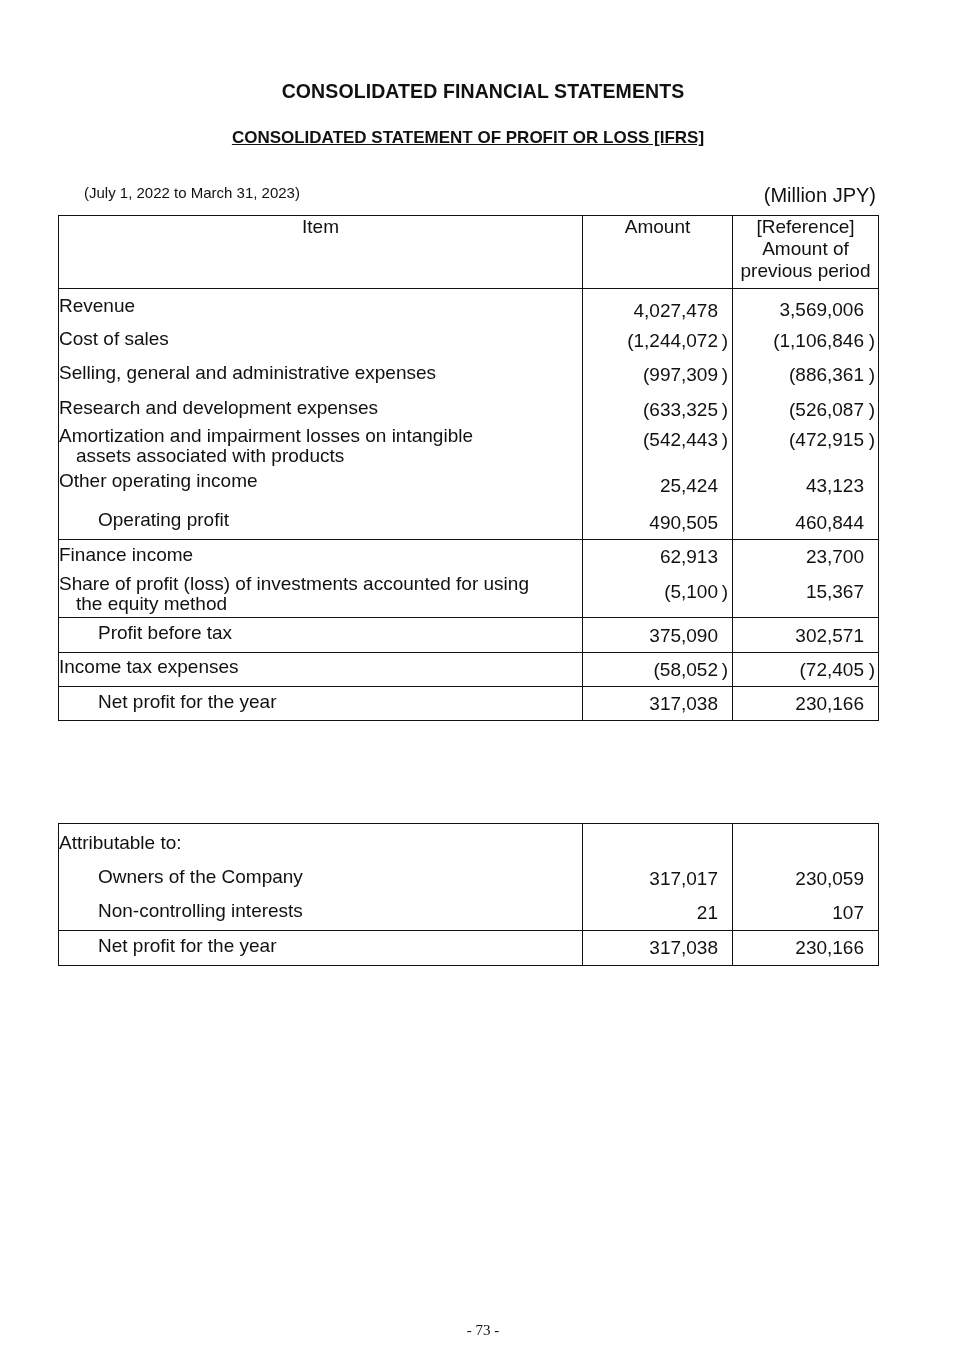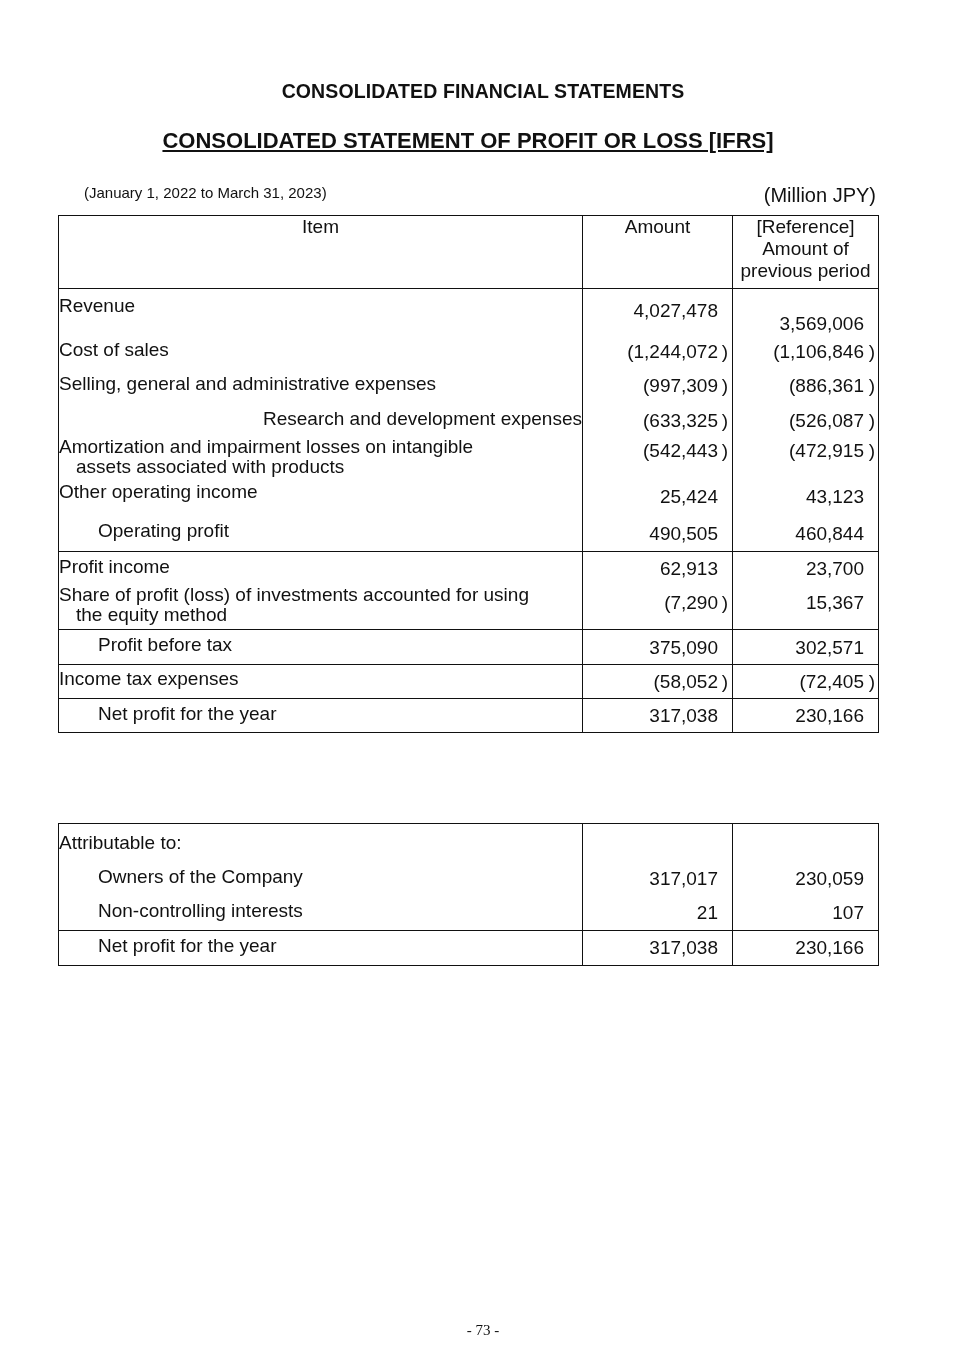--- a/index.html
+++ b/index.html
@@ -6,21 +6,21 @@
   body {
     width: 966px; height: 1365px; position: relative; overflow: hidden;
     font-family: "Liberation Sans", sans-serif; color: #111;
   }
   .title {
     position: absolute; left: 0; width: 966px; top: 80px; text-align: center;
     font-weight: bold; font-size: 19.5px; letter-spacing: 0.1px;
   }
   .subtitle {
     position: absolute; left: 0; width: 936px; top: 128px; text-align: center;
-    font-weight: bold; font-size: 22px; text-decoration: underline; padding-left: 0;
+    font-weight: bold; font-size: 17px; text-decoration: underline; padding-left: 0;
   }
   .period { position: absolute; left: 84px; top: 184px; font-size: 15px; }
   .unit { position: absolute; right: 90px; top: 184px; font-size: 20px; }
 
   table.stmt {
     position: absolute; left: 58px; border-collapse: collapse;
     width: 820px; table-layout: fixed; font-size: 19px;
   }
   table.stmt td, table.stmt th {
     border-left: 1.5px solid #111; border-right: 1.5px solid #111;
@@ -47,21 +47,21 @@
 
   .r { height: 34px; }
   .r td { line-height: 20px; }
   .pg { position: absolute; left: 0; width: 966px; top: 1322px; text-align: center; font-family: "Liberation Serif", serif; font-size: 15px; }
 </style>
 </head>
 <body>
 
 <div class="title">CONSOLIDATED FINANCIAL STATEMENTS</div>
 <div class="subtitle">CONSOLIDATED STATEMENT OF PROFIT OR LOSS [IFRS]</div>
-<div class="period">(January 1, 2022 to March 31, 2023)</div>
+<div class="period">(July 1, 2022 to March 31, 2023)</div>
 <div class="unit">(Million JPY)</div>
 
 <table class="stmt" style="top:215px;">
   <colgroup>
       <col class="c1">
       <col class="c2">
       <col class="c3">
     </colgroup>
   <tbody>
       <tr class="bt bb">
@@ -70,37 +70,37 @@
     <th class="href">
       <div>[Reference]</div>
       <div>Amount of</div>
       <div>previous period</div>
     </th>
   </tr>
 
   <tr class="r">
     <td class="item" style="padding-top:7px;">Revenue</td>
     <td class="num" style="padding-top:12px;"><span class="v">4,027,478</span></td>
-    <td class="num ref" style="padding-top:25px;"><span class="v">3,569,006</span></td>
+    <td class="num ref" style="padding-top:11px;"><span class="v">3,569,006</span></td>
   </tr>
 
   <tr class="r">
     <td class="item" style="padding-top:6px;">Cost of sales</td>
     <td class="num" style="padding-top:8px;"><span class="v">(1,244,072</span><span class="p">)</span></td>
     <td class="num ref" style="padding-top:8px;"><span class="v">(1,106,846</span><span class="p">)</span></td>
   </tr>
 
   <tr class="r">
     <td class="item" style="padding-top:6px;">Selling, general and administrative expenses</td>
     <td class="num" style="padding-top:8px;"><span class="v">(997,309</span><span class="p">)</span></td>
     <td class="num ref" style="padding-top:8px;"><span class="v">(886,361</span><span class="p">)</span></td>
   </tr>
 
   <tr class="r">
-    <td class="item" style="padding-top:7px;text-align:right;">Research and development expenses</td>
+    <td class="item" style="padding-top:7px;">Research and development expenses</td>
     <td class="num" style="padding-top:9px;"><span class="v">(633,325</span><span class="p">)</span></td>
     <td class="num ref" style="padding-top:9px;"><span class="v">(526,087</span><span class="p">)</span></td>
   </tr>
 
   <tr style="height:44px;">
     <td class="item" style="padding-top:1px; line-height:20px;">
       <span>Amortization and impairment losses on intangible</span>
       <span class="wrap2">assets associated with products</span>
     </td>
     <td class="num" style="padding-top:5px; line-height:20px;"><span class="v">(542,443</span><span class="p">)</span></td>
@@ -114,32 +114,32 @@
   </tr>
 
 
   <tr class="r bb" style="height:35px;">
     <td class="item ind" style="padding-top:5px;">Operating profit</td>
     <td class="num" style="padding-top:8px;"><span class="v">490,505</span></td>
     <td class="num ref" style="padding-top:8px;"><span class="v">460,844</span></td>
   </tr>
 
   <tr class="r">
-    <td class="item" style="padding-top:5px;">Profit income</td>
+    <td class="item" style="padding-top:5px;">Finance income</td>
     <td class="num" style="padding-top:7px;"><span class="v">62,913</span></td>
     <td class="num ref" style="padding-top:7px;padding-left:28px;"><span class="v">23,700</span></td>
   </tr>
 
 
   <tr class="bb" style="height:44px;">
     <td class="item" style="padding-top:0px; line-height:20px;">
       <span>Share of profit (loss) of investments accounted for using</span>
       <span class="wrap2">the equity method</span>
     </td>
-    <td class="num" style="padding-top:8px; line-height:20px;"><span class="v">(7,290</span><span class="p">)</span></td>
+    <td class="num" style="padding-top:8px; line-height:20px;"><span class="v">(5,100</span><span class="p">)</span></td>
     <td class="num ref" style="padding-top:8px; line-height:20px;"><span class="v">15,367</span></td>
   </tr>
 
   <tr class="r bb" style="height:35px;">
     <td class="item ind" style="padding-top:5px;">Profit before tax</td>
     <td class="num" style="padding-top:8px;"><span class="v">375,090</span></td>
     <td class="num ref" style="padding-top:8px;"><span class="v">302,571</span></td>
   </tr>
 
   <tr class="r bb" style="height:34px;">

